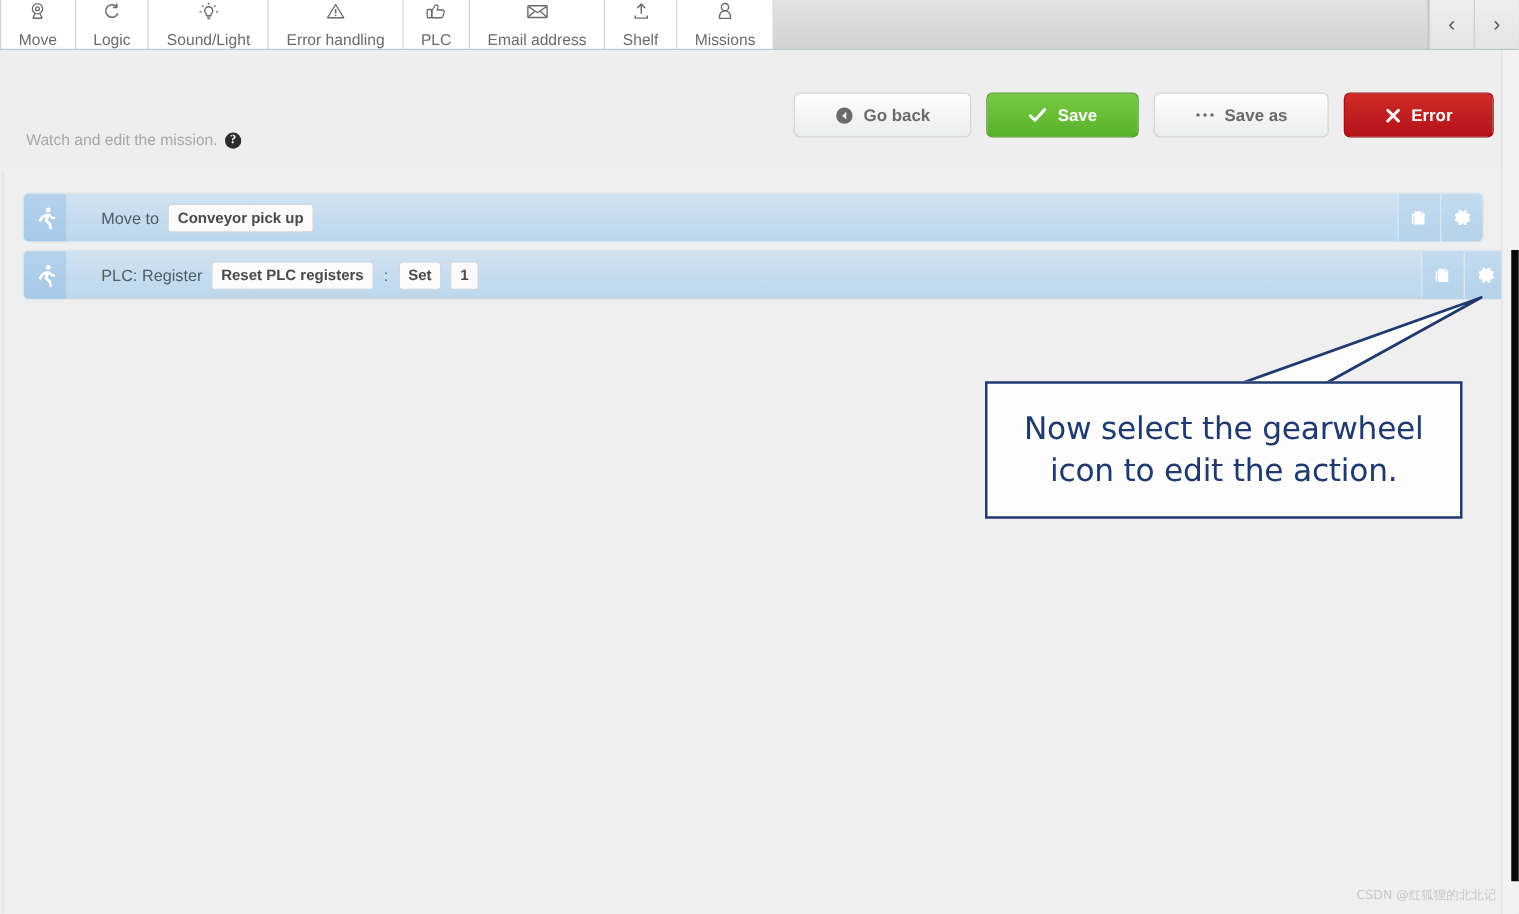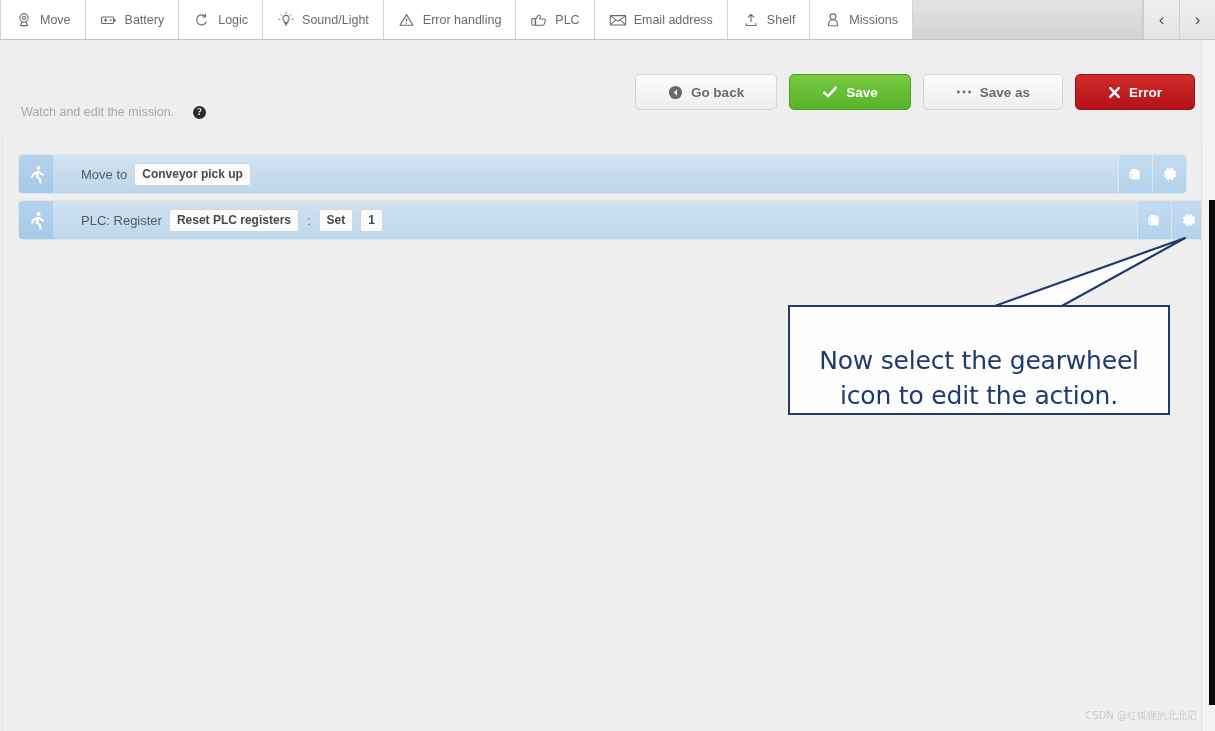--- a/index.html
+++ b/index.html
@@ -35,20 +35,21 @@
     align-items: center;
     justify-content: center;
     gap: 7px;
     padding: 0 14px;
     color: #6b6b6b;
     font-size: 12.5px;
     height: 39px;
     box-sizing: border-box;
     cursor: pointer;
     white-space: nowrap;
+    flex-direction: column;
   }
   .tab:first-child { border-left: 1px solid #d3d3d3; }
   .tab .ticon { display: flex; align-items: center; justify-content: center; width: 18px; height: 18px; }
   .tab .ticon svg { display: block; }
   #tabfill {
     flex: 1 1 auto;
     background: linear-gradient(to bottom, #e3e3e3, #d2d2d2);
     border-right: 1px solid #c6c6c6;
   }
   .navbtn {
@@ -94,21 +95,21 @@
     position: relative;
     top: 3px;
   }
   #subtitle {
     position: absolute;
     left: 21px; top: 65px;
     font-size: 12.5px;
     color: #a8a8a8;
     display: flex;
     align-items: center;
-    gap: 19px;
+    gap: 6px;
   }
   .helpdot {
     display: inline-flex;
     align-items: center;
     justify-content: center;
     width: 13px; height: 13px;
     border-radius: 50%;
     background: #2b2b2b;
     color: #fff;
     font-size: 10px;
@@ -234,21 +235,21 @@
   }
   #callout-box {
     position: absolute;
     left: 788px; top: 305px;
     width: 382px;
     height: 110px;
     border: 2px solid #1f3a6e;
     background: #fdfdfd;
     box-sizing: border-box;
     display: flex;
-    align-items: flex-end;
+    align-items: center;
     justify-content: center;
     text-align: center;
     padding: 0 10px;
   }
   #callout-text {
     font-size: 25px;
     line-height: 1.38;
     color: #1f3a6e;
     font-family: "DejaVu Sans", sans-serif;
     letter-spacing: -0.2px;
@@ -292,31 +293,20 @@
     <span class="ticon">
       <svg width="16" height="16" viewBox="0 0 16 16" fill="none" stroke="#6b6b6b" stroke-width="1.1">
         <circle cx="8" cy="6" r="4.1"></circle>
           <circle cx="8" cy="6" r="1.5"></circle>
         <path d="M6.2 9.4 L4.3 13.6 M9.8 9.4 L11.7 13.6 M4.3 13.6 L11.7 13.6"></path>
       </svg>
     </span>
     <span>Move</span>
   </div>
 
-  <div class="tab">
-    <span class="ticon">
-      <svg width="18" height="16" viewBox="0 0 18 16" fill="none" stroke="#6b6b6b" stroke-width="1.1">
-        <rect x="1.5" y="5" width="12" height="6.5" rx="1"></rect>
-        <rect x="13.8" y="7" width="1.8" height="2.6" fill="#6b6b6b" stroke="none"></rect>
-        <path d="M4 8.2 h3.2 M5.6 6.6 v3.2" stroke-width="1.3"></path>
-        <path d="M9.6 8.2 h2.2" stroke-width="1.3"></path>
-      </svg>
-    </span>
-    <span>Battery</span>
-  </div>
 
   <div class="tab">
     <span class="ticon">
       <svg width="16" height="16" viewBox="0 0 16 16" fill="none" stroke="#6b6b6b" stroke-width="1.2">
         <path d="M11.4 4.6 A5 5 0 1 0 12.3 9.6"></path>
         <path d="M11.4 1.8 L11.4 5.0 L8.4 5.0" stroke-linejoin="round"></path>
       </svg>
     </span>
     <span>Logic</span>
   </div>

